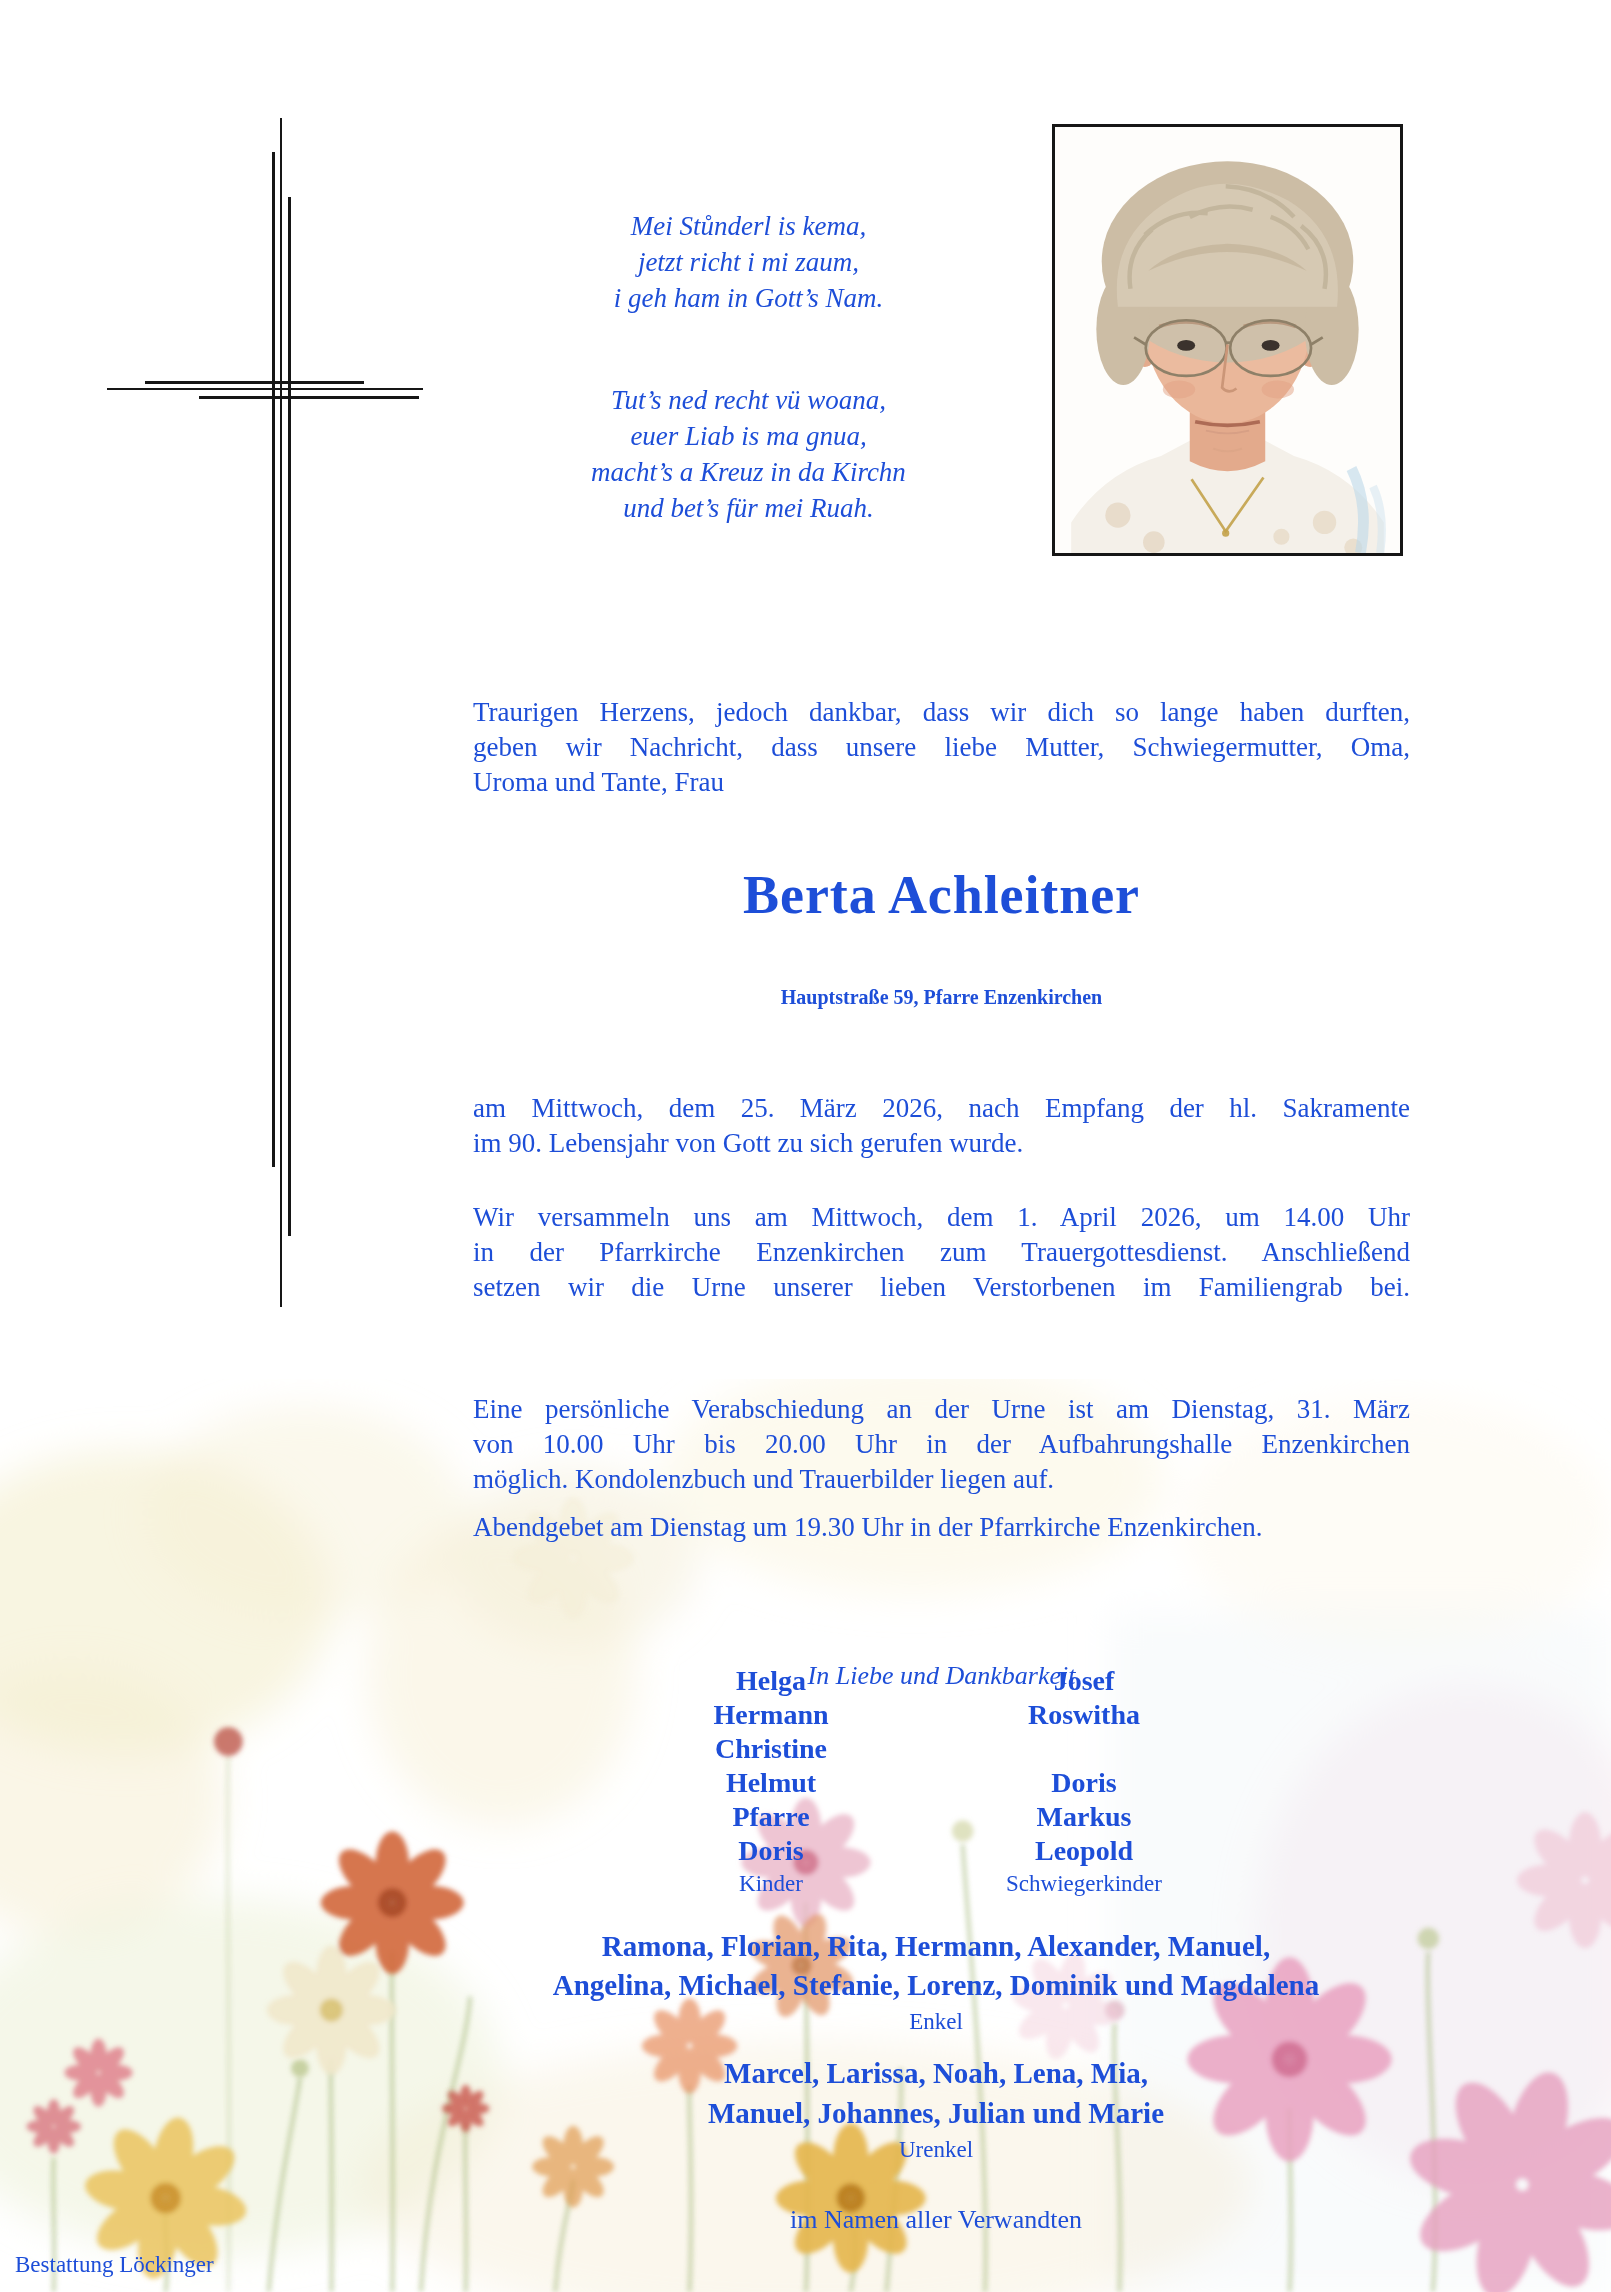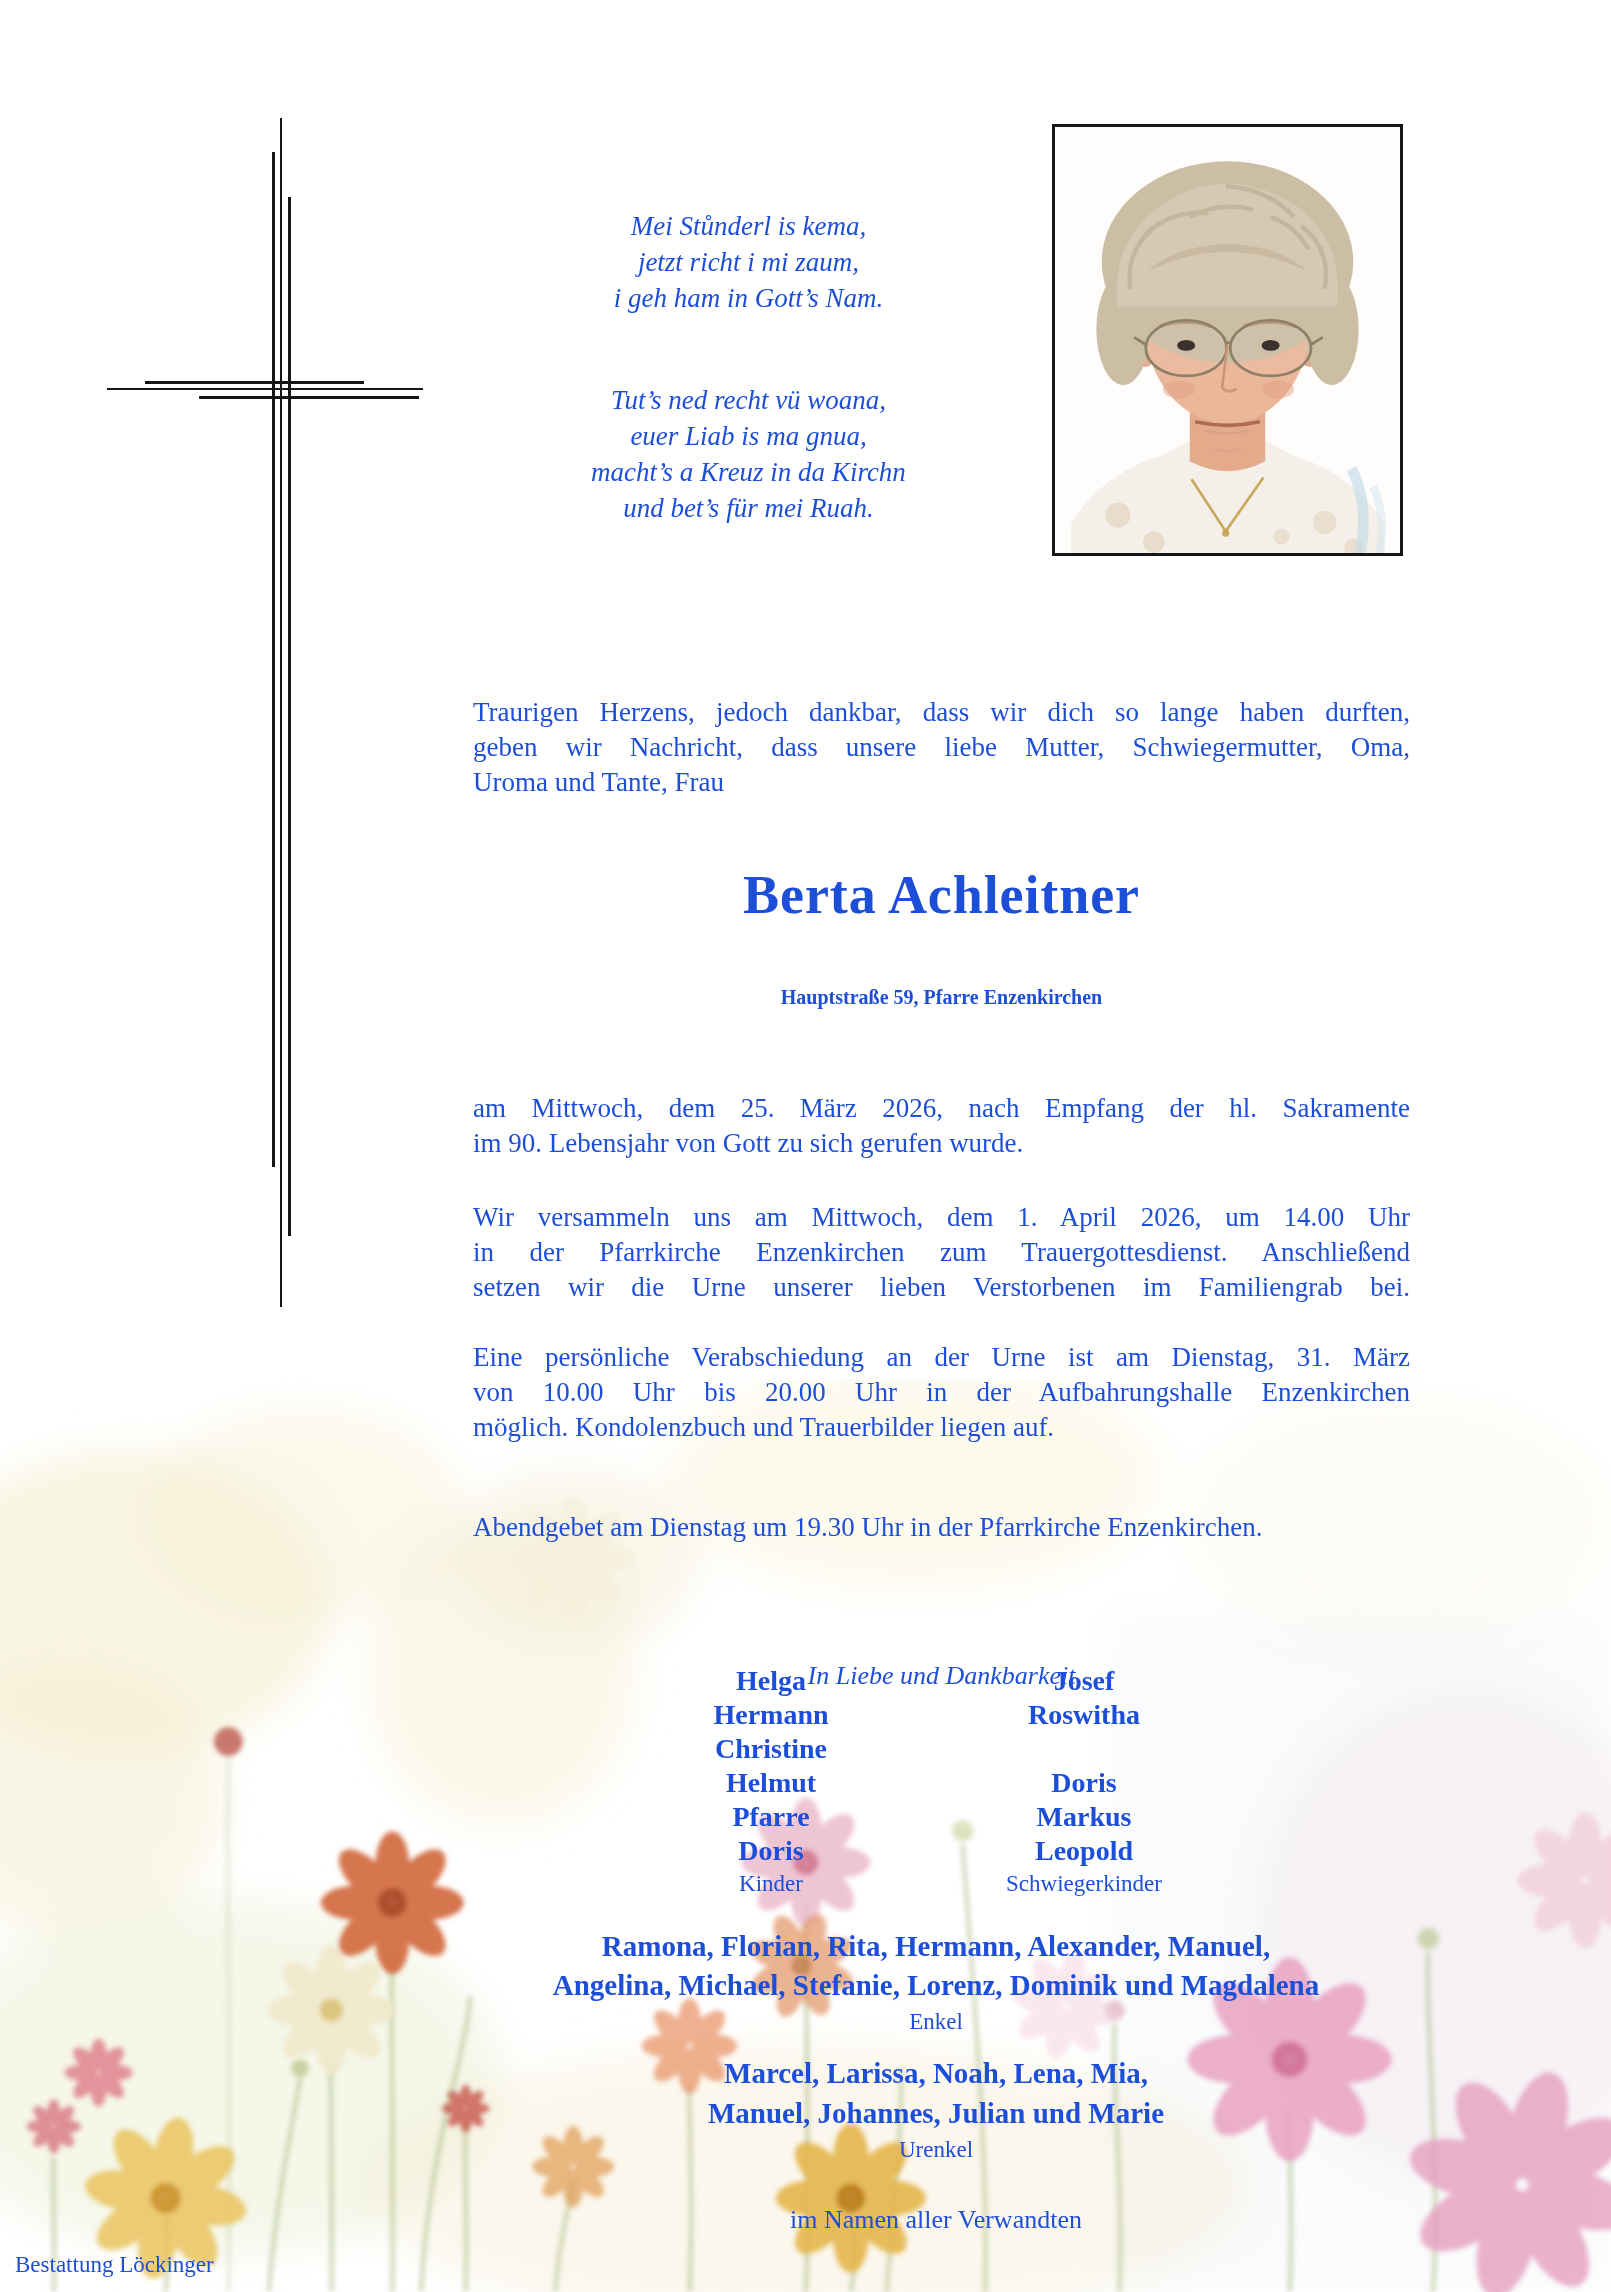--- a/index.html
+++ b/index.html
@@ -26,21 +26,21 @@
   .photo svg{display:block;width:100%;height:100%;}
   
   .col{position:absolute;left:473px;width:937px;z-index:2;
        font-size:27px;line-height:35px;}
   .jline{text-align:justify;text-align-last:justify;}
   .lline{text-align:left;}
   .intro{top:695px;}
   .deceased-name{top:862px;text-align:center;font-size:54px;line-height:66px;
                  font-weight:bold;letter-spacing:0.9px;}
   .address{top:980px;text-align:center;font-weight:bold;font-size:20px;}
-  .p2{top:1091px;} .p3{top:1200px;} .p4{top:1340px;} .p5{top:1510px;}
+  .p2{top:1091px;} .p3{top:1200px;} .p4{top:1392px;} .p5{top:1510px;}
   .closing{top:1658px;text-align:center;font-size:26px;font-style:italic;}
   
   .famcol{position:absolute;z-index:2;width:358px;text-align:center;
           font-weight:bold;font-size:28px;line-height:34px;}
   .famcol .caption{font-weight:normal;font-size:23px;line-height:32px;}
   .children-col{left:592px;top:1664px;text-align:center;}
   .inlaws-col{left:905px;top:1664px;}
   .wide{position:absolute;left:249px;width:1374px;text-align:center;z-index:2;}
   .grandchildren{top:1927px;font-weight:bold;font-size:29px;line-height:39px;}
   .greatgrandchildren{top:2053px;font-weight:bold;font-size:29px;line-height:40px;}

